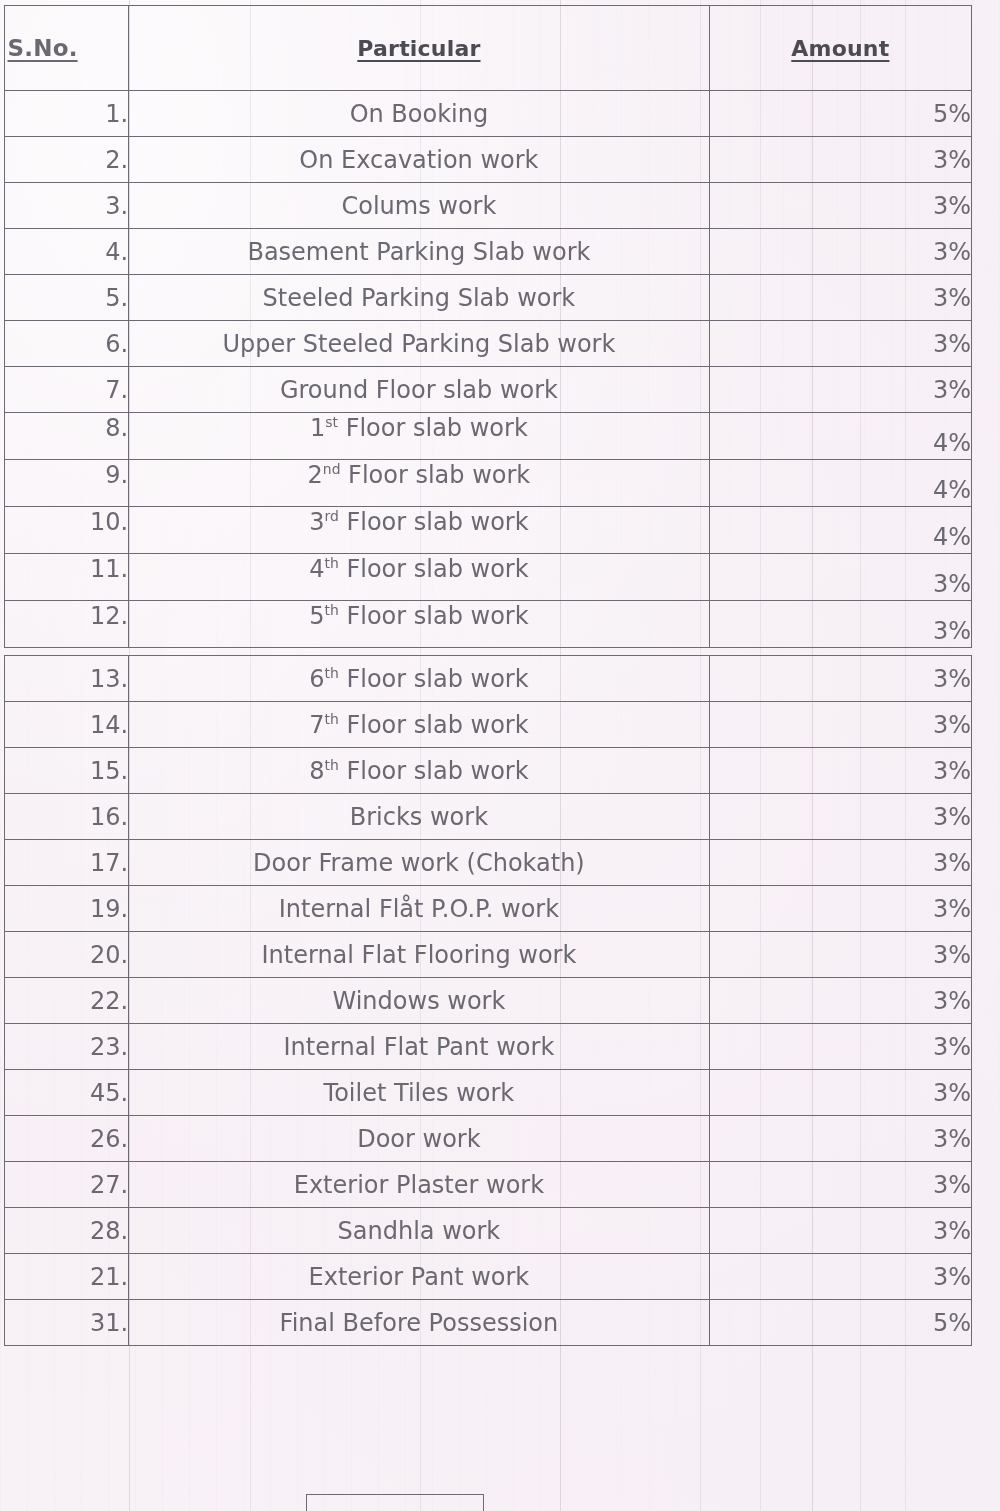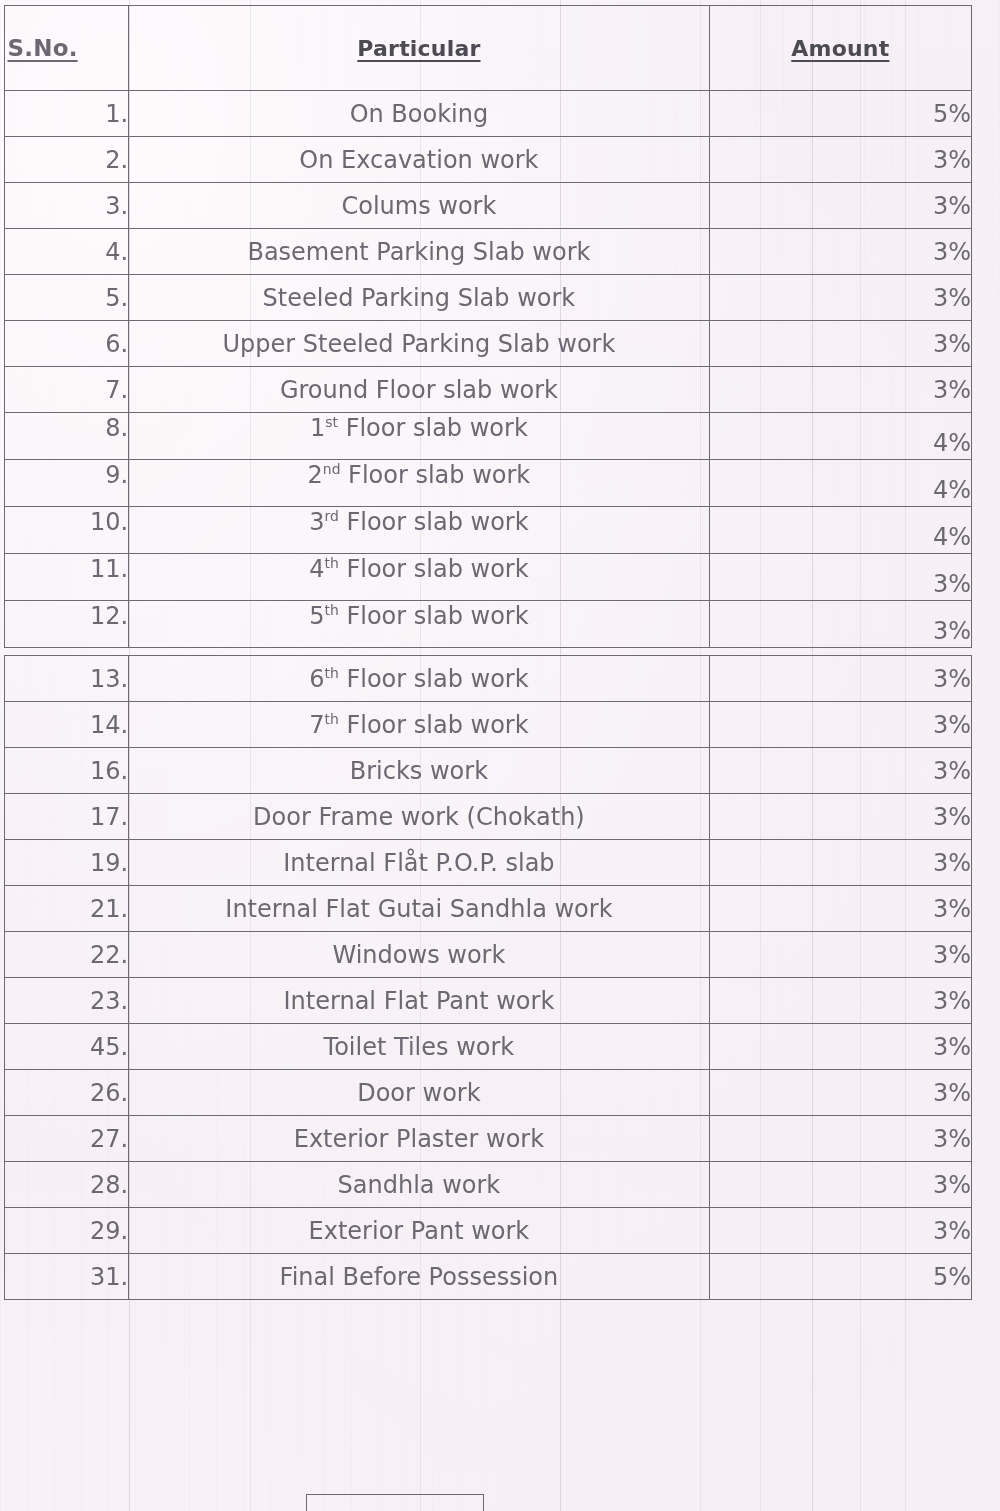--- a/index.html
+++ b/index.html
@@ -239,37 +239,42 @@
           <td class="sno">13.</td>
           <td class="part">6<sup>th</sup> Floor slab work</td>
           <td class="amt">3%</td>
         </tr>
         <tr class="r45">
           <td class="sno">14.</td>
           <td class="part">7<sup>th</sup> Floor slab work</td>
           <td class="amt">3%</td>
         </tr>
         <tr class="r45">
+          <td class="sno">15.</td>
+          <td class="part">8<sup>th</sup> Floor slab work</td>
+          <td class="amt">3%</td>
+        </tr>
+        <tr class="r45">
           <td class="sno">16.</td>
           <td class="part">Bricks work</td>
           <td class="amt">3%</td>
         </tr>
         <tr class="r45">
           <td class="sno">17.</td>
           <td class="part">Door Frame work (Chokath)</td>
           <td class="amt">3%</td>
         </tr>
         <tr class="r45">
           <td class="sno">19.</td>
-          <td class="part">Internal Flåt P.O.P. slab</td>
-          <td class="amt">3%</td>
-        </tr>
-        <tr class="r45">
-          <td class="sno">21.</td>
-          <td class="part">Internal Flat Gutai Sandhla work</td>
+          <td class="part">Internal Flåt P.O.P. work</td>
+          <td class="amt">3%</td>
+        </tr>
+        <tr class="r45">
+          <td class="sno">20.</td>
+          <td class="part">Internal Flat Flooring work</td>
           <td class="amt">3%</td>
         </tr>
         <tr class="r45">
           <td class="sno">22.</td>
           <td class="part">Windows work</td>
           <td class="amt">3%</td>
         </tr>
         <tr class="r45">
           <td class="sno">23.</td>
           <td class="part">Internal Flat Pant work</td>
@@ -289,21 +294,21 @@
           <td class="sno">27.</td>
           <td class="part">Exterior Plaster work</td>
           <td class="amt">3%</td>
         </tr>
         <tr class="r45">
           <td class="sno">28.</td>
           <td class="part">Sandhla work</td>
           <td class="amt">3%</td>
         </tr>
         <tr class="r45">
-          <td class="sno">29.</td>
+          <td class="sno">21.</td>
           <td class="part">Exterior Pant work</td>
           <td class="amt">3%</td>
         </tr>
         <tr class="r45">
           <td class="sno">31.</td>
           <td class="part">Final Before Possession</td>
           <td class="amt">5%</td>
         </tr>
       </tbody>
   </table>

